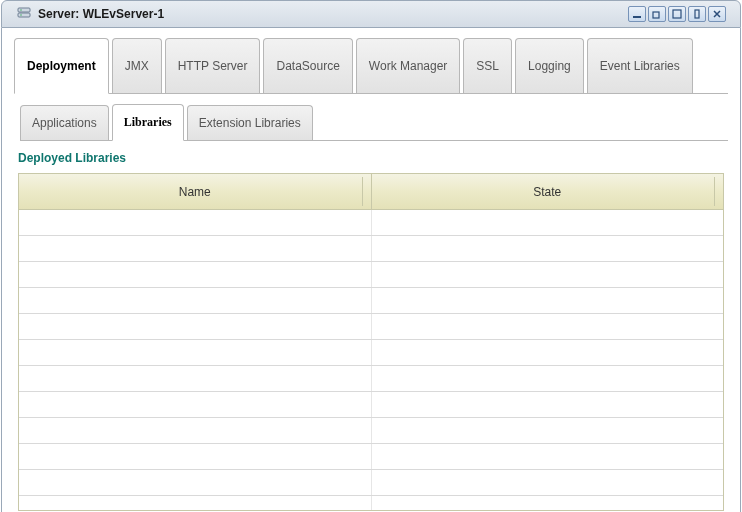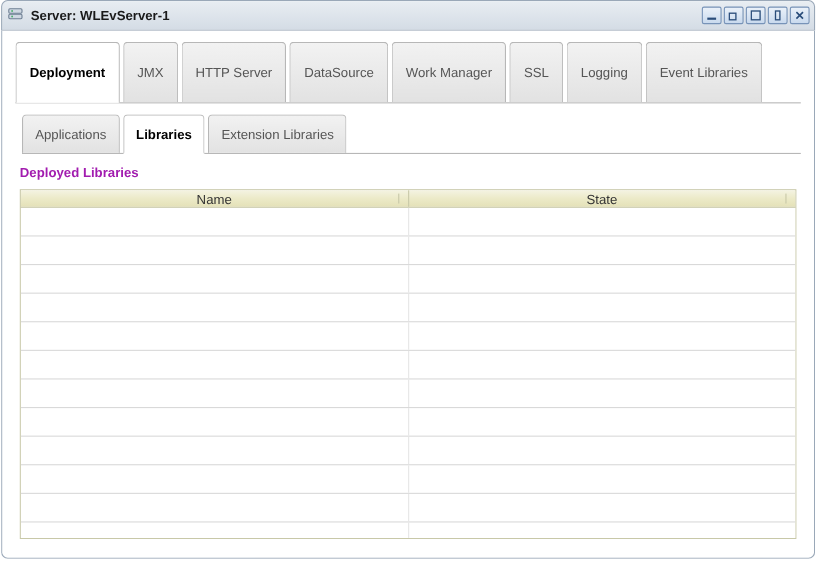--- a/index.html
+++ b/index.html
@@ -16,21 +16,21 @@
       margin: 0 auto;
       background: #fff;
     }
     .titlebar {
       display: flex;
       align-items: center;
       height: 28px;
       background: linear-gradient(to bottom, #e8edf2 0%, #d4dce5 100%);
       border: 1px solid #9aa8b8;
       border-radius: 6px 6px 0 0;
-      padding: 0 4px;
+      padding: 0 14px;
     }
     .titlebar .server-icon {
       width: 16px;
       height: 16px;
       margin-right: 6px;
       display: inline-flex;
       align-items: center;
       justify-content: center;
     }
     .titlebar .title {
@@ -104,36 +104,37 @@
       border-radius: 4px 4px 0 0;
       margin-right: 3px;
       cursor: pointer;
     }
     .subtab.active {
       background: #fff;
       color: #000;
       font-weight: bold;
       border-bottom: 1px solid #fff;
       margin-bottom: -1px;
+      font-family: Liberation Serif, serif;
     }
     .section-title {
       font-weight: bold;
-      color: #a21caf;
+      color: #0f766e;
       margin: 0 0 8px 4px;
     }
     
     .table-wrap {
       margin: 0 4px;
       border: 1px solid #c8c8a8;
     }
     .grid-header {
       display: flex;
       background: linear-gradient(to bottom, #f4f3e2 0%, #eceac8 50%, #e4e1b8 100%);
       border-bottom: 1px solid #c8c8a8;
-      height: 16px;
+      height: 36px;
     }
     .grid-header .col {
       flex: 1;
       display: flex;
       align-items: center;
       justify-content: center;
       color: #333;
       position: relative;
     }
     .grid-header .col + .col {

